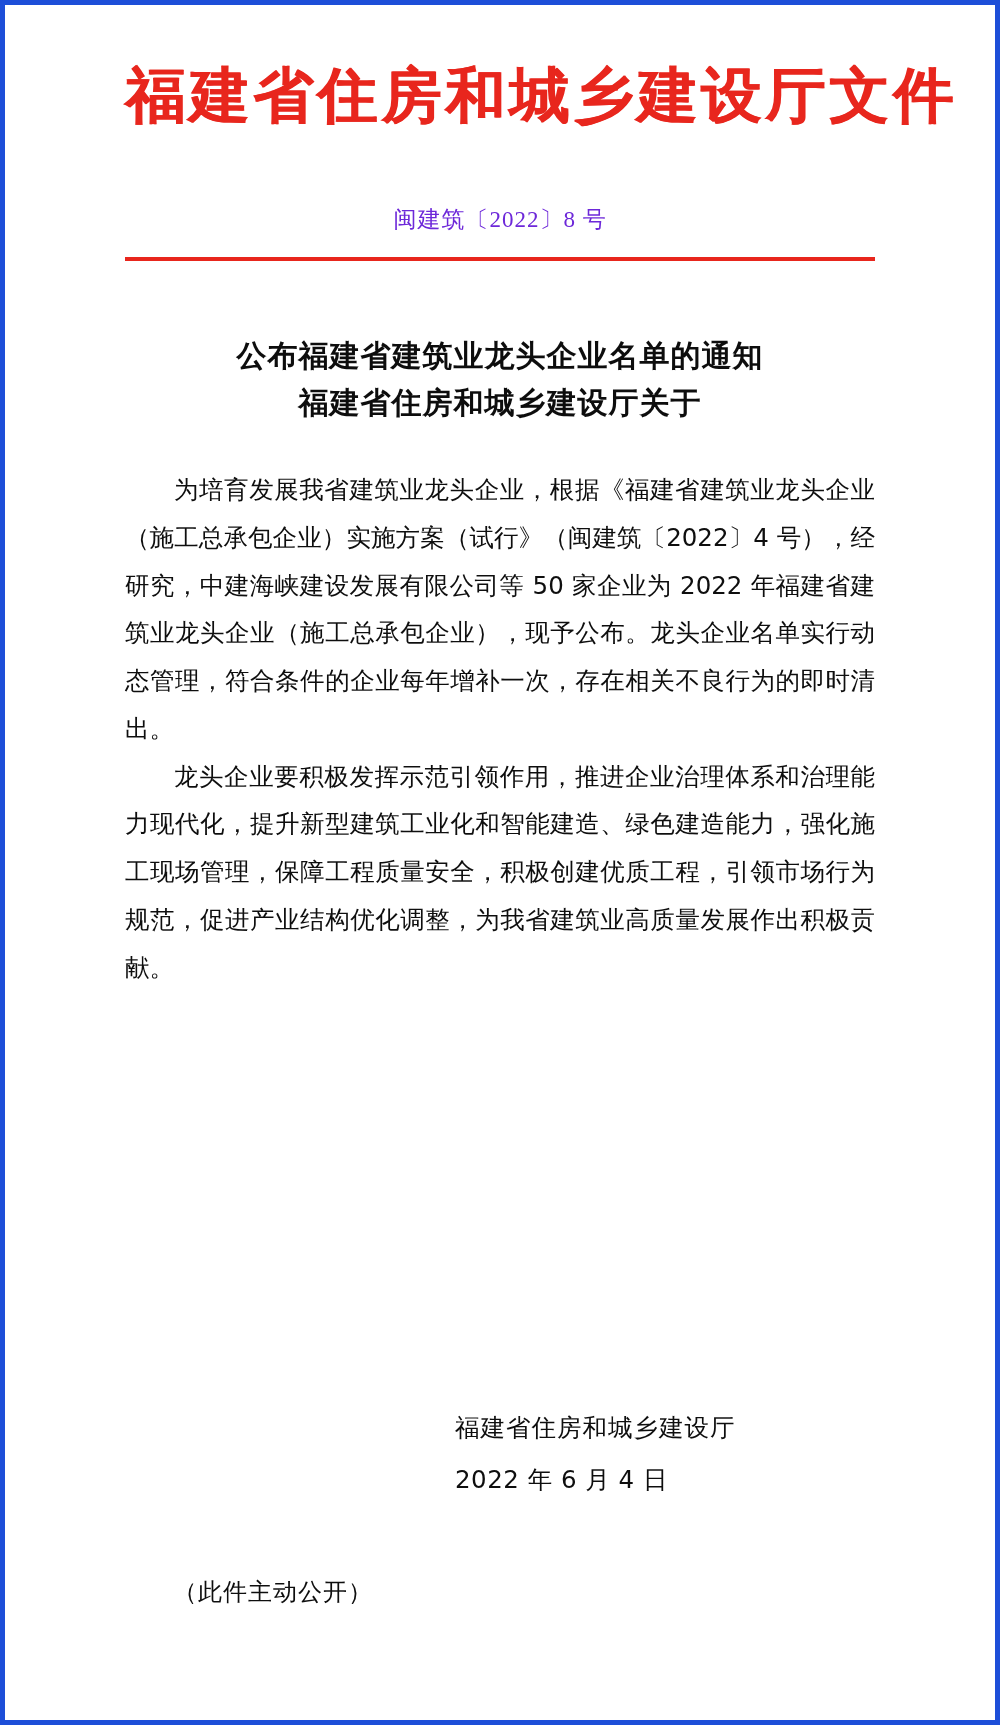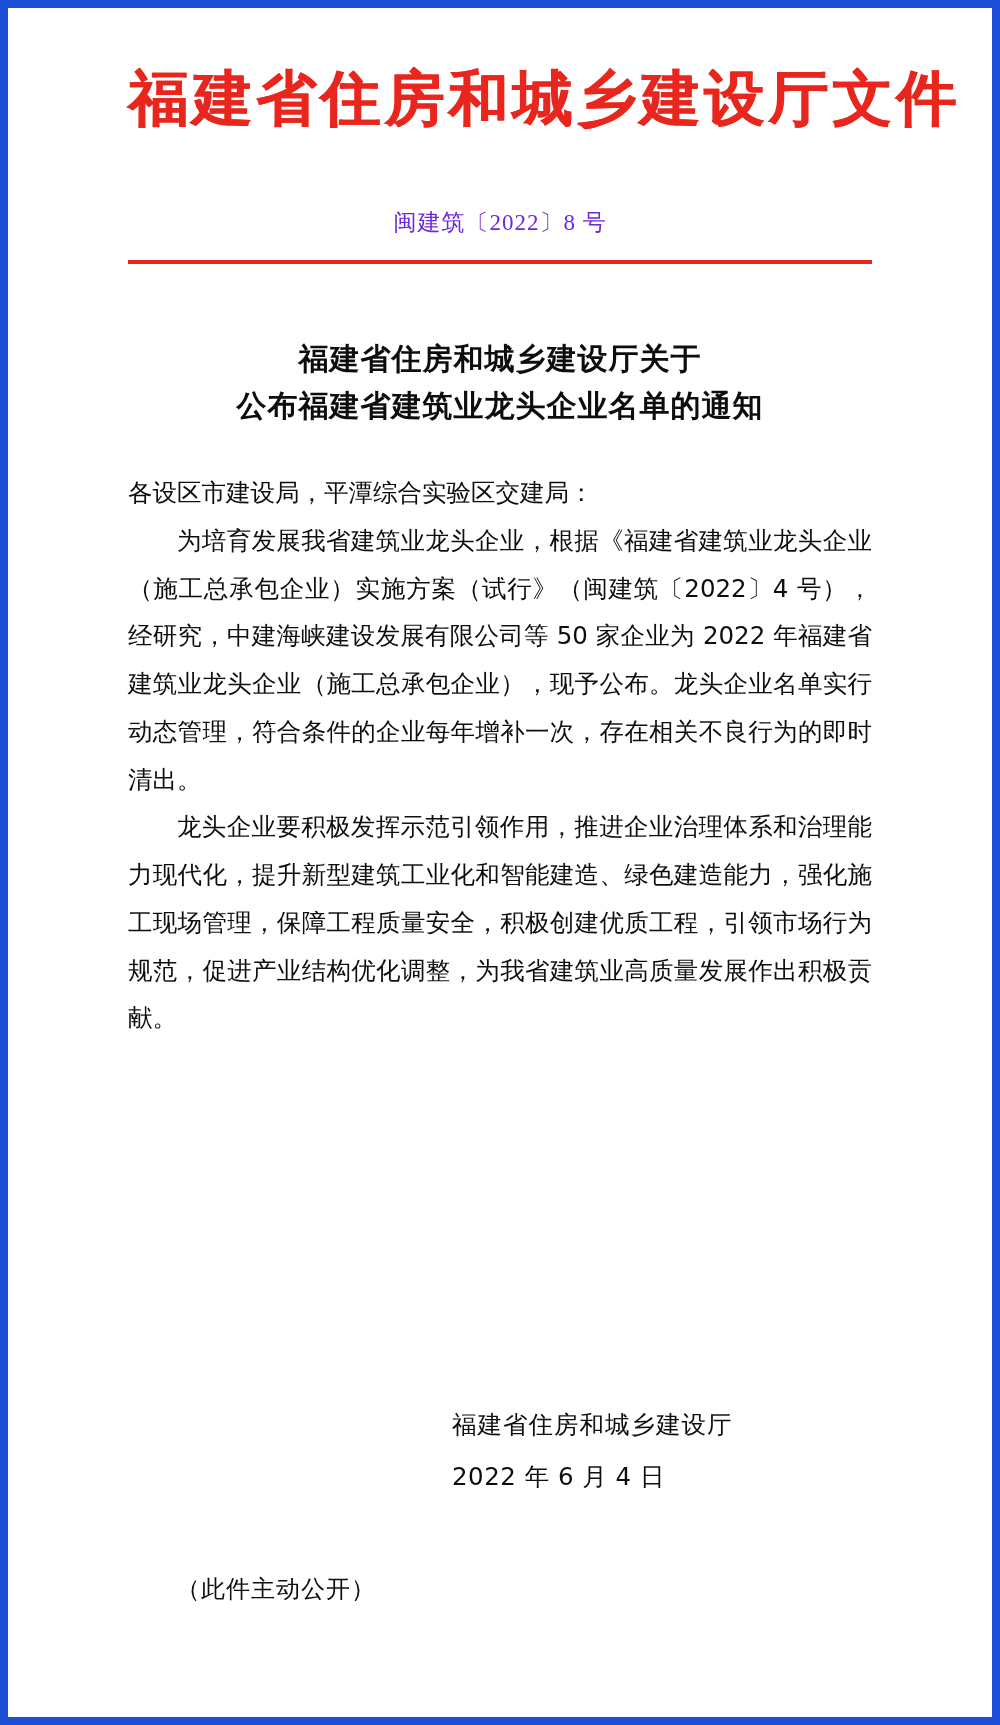--- a/index.html
+++ b/index.html
@@ -13,21 +13,21 @@
     font-family: "Liberation Serif", "DejaVu Serif", serif;
     position: relative;
     overflow: hidden;
   }
   .page {
     position: absolute;
     left: 0; top: 0;
     width: 1000px;
     height: 1725px;
     box-sizing: border-box;
-    border: 8px solid #1d4ed8;
+    border: 5px solid #1d4ed8;
     background: #ffffff;
   }
   .inner {
     position: absolute;
     left: 0; top: 0; right: 0; bottom: 0;
     padding: 0 120px;
     box-sizing: border-box;
   }
   
   .masthead {
@@ -120,26 +120,25 @@
 
     <div class="masthead">
       <div class="masthead-title">福建省住房和城乡建设厅文件</div>
     </div>
 
     <div class="doc-number">闽建筑〔2022〕8 号</div>
 
     <div class="red-rule"></div>
 
     <div class="doc-title">
+      <span class="line">公布福建省建筑业龙头企业名单的通知</span>
       <span class="line">福建省住房和城乡建设厅关于</span>
-      <span class="line">公布福建省建筑业龙头企业名单的通知</span>
     </div>
 
     <div class="body-text">
-      <p>各设区市建设局，平潭综合实验区交建局：</p>
       <p class="indent">为培育发展我省建筑业龙头企业，根据《福建省建筑业龙头企业（施工总承包企业）实施方案（试行》（闽建筑〔2022〕4 号），经研究，中建海峡建设发展有限公司等 50 家企业为 2022 年福建省建筑业龙头企业（施工总承包企业），现予公布。龙头企业名单实行动态管理，符合条件的企业每年增补一次，存在相关不良行为的即时清出。</p>
       <p class="indent">龙头企业要积极发挥示范引领作用，推进企业治理体系和治理能力现代化，提升新型建筑工业化和智能建造、绿色建造能力，强化施工现场管理，保障工程质量安全，积极创建优质工程，引领市场行为规范，促进产业结构优化调整，为我省建筑业高质量发展作出积极贡献。</p>
     </div>
 
     <div class="signature">
       <div class="org">福建省住房和城乡建设厅</div>
       <div class="date">2022 年 6 月 4 日</div>
     </div>
 
     <div class="footnote">（此件主动公开）</div>

